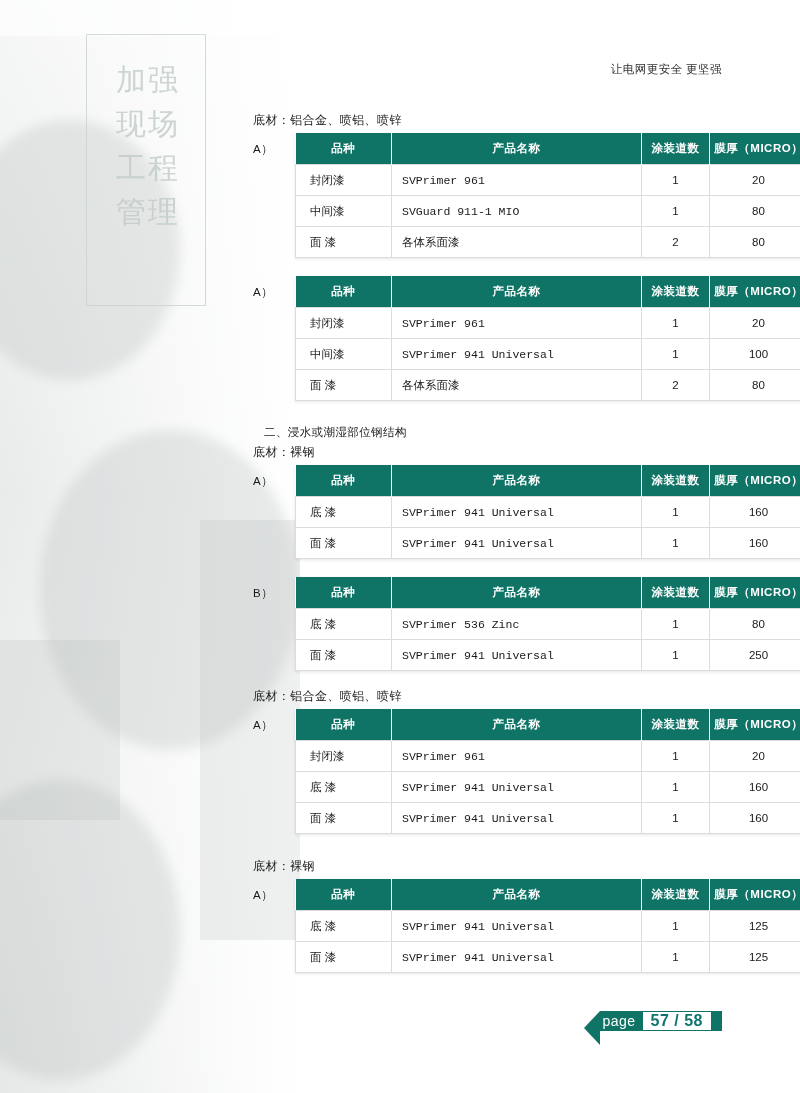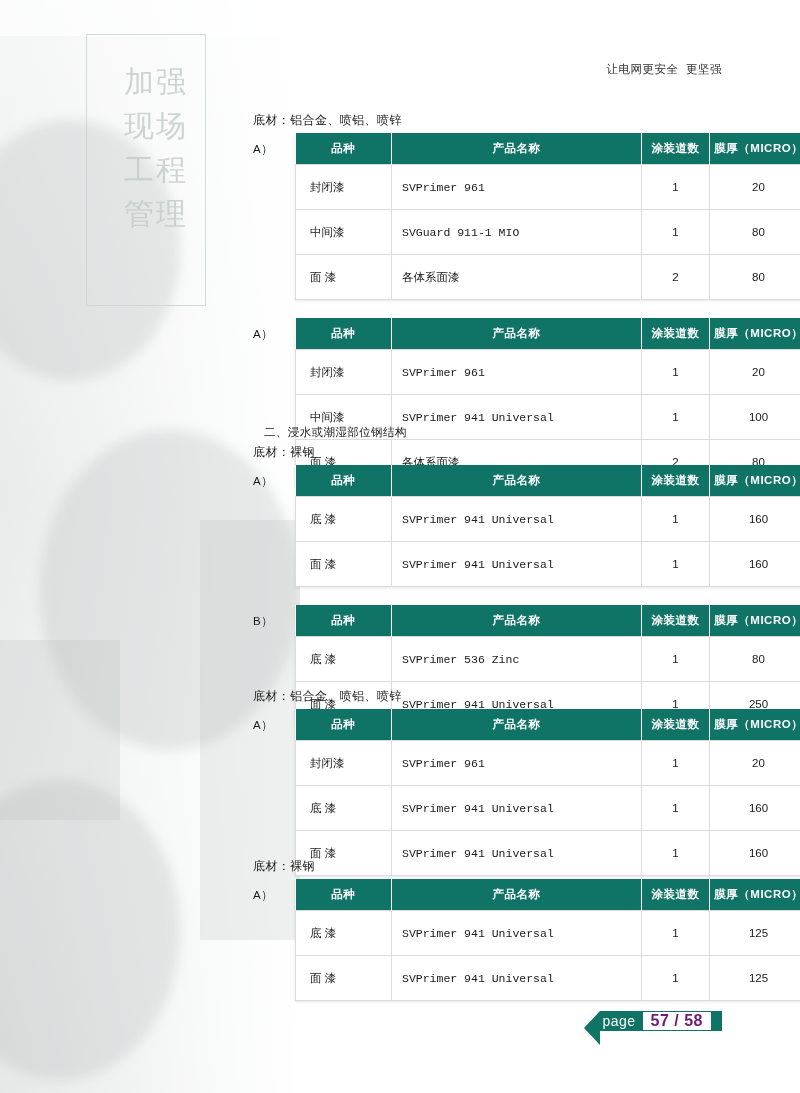--- a/index.html
+++ b/index.html
@@ -41,25 +41,25 @@
     left: 300px; top: 0;
     width: 500px; height: 1093px;
     background: #ffffff;
   }
   .calligraphy {
     position: absolute;
     left: 108px;
     top: 60px;
     width: 80px;
     color: rgba(190,200,196,0.75);
-    font-family: Liberation Sans, sans-serif;
+    font-family: Liberation Mono, monospace;
     font-size: 30px;
     line-height: 44px;
     letter-spacing: 2px;
-    text-align: right;
+    text-align: center;
   }
   .calligraphy-frame {
     position: absolute;
     left: 86px; top: 34px;
     width: 118px; height: 270px;
     border: 1px solid rgba(200,210,206,0.8);
   }
 
   
   .content {
@@ -69,21 +69,21 @@
     height: 1093px;
   }
 
   .slogan {
     position: absolute;
     right: 78px;
     top: 62px;
     font-size: 11.5px;
     color: #333333;
     letter-spacing: 0.5px;
-    font-family: Liberation Mono, monospace;
+    font-family: Liberation Serif, serif;
   }
 
   .section {
     position: absolute;
   }
 
   .heading {
     font-size: 11.5px;
     color: #1a1a1a;
     margin-bottom: 4px;
@@ -127,21 +127,21 @@
     letter-spacing: 0.5px;
     border-right: 1px solid #ffffff;
   }
   table.spec th:last-child { border-right: none; }
   table.spec td {
     height: 30px;
     font-size: 11.5px;
     color: #1a1a1a;
     border: 1px solid #dcdcdc;
     background: #ffffff;
-    padding: 7px 8px;
+    padding: 0 8px;
   }
   table.spec td.c1 { text-align: left; padding-left: 14px; width: 96px; }
   table.spec td.c2 { text-align: left; padding-left: 10px; font-family: Liberation Mono, monospace; }
   table.spec td.c3 { text-align: center; width: 68px; }
   table.spec td.c4 { text-align: center; width: 98px; }
   table.spec col.col1 { width: 96px; }
   table.spec col.col3 { width: 68px; }
   table.spec col.col4 { width: 98px; }
 
   
@@ -163,21 +163,21 @@
     background: #0f7466;
     color: #ffffff;
     display: flex;
     align-items: center;
     padding: 0 10px 0 2px;
     font-size: 14px;
     letter-spacing: 0.5px;
   }
   .page-tag .num {
     background: #ffffff;
-    color: #701a75;
+    color: #0f766e;
     font-size: 16px;
     font-weight: bold;
     padding: 0 8px;
     margin-left: 6px;
     display: flex;
     align-items: center;
     height: 100%;
     border: 1px solid #0f7466;
     box-sizing: border-box;
   }

